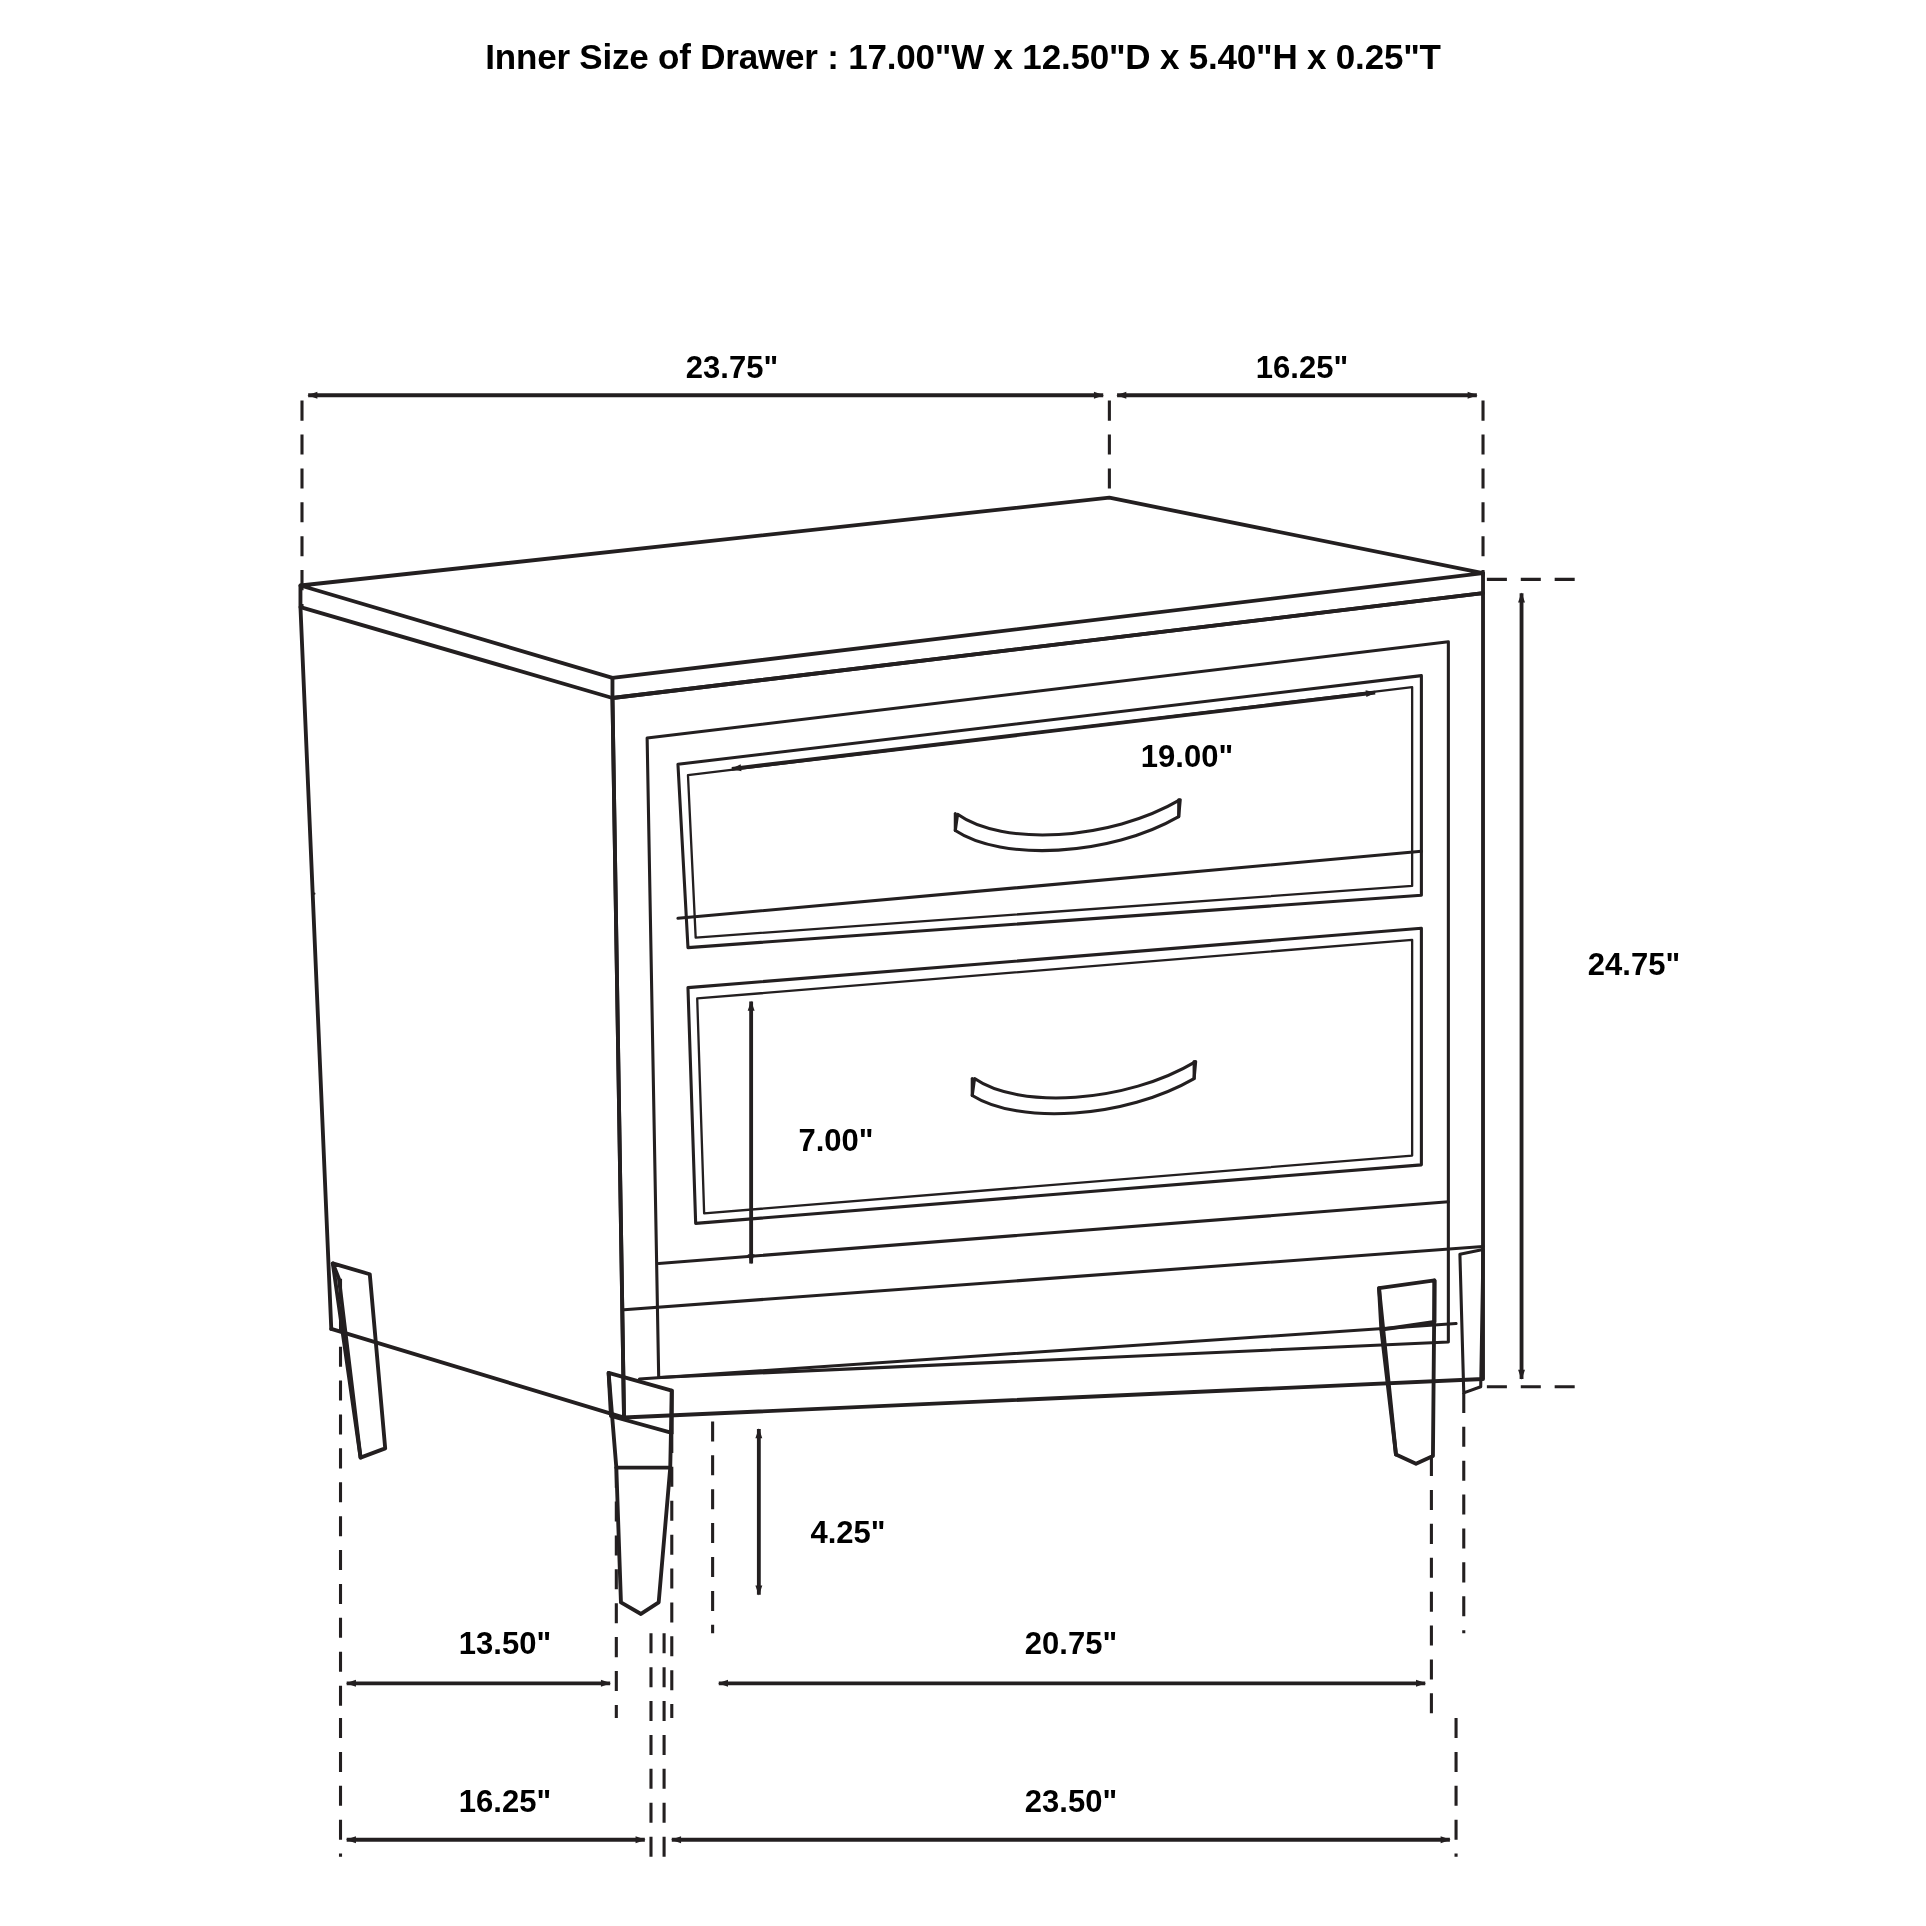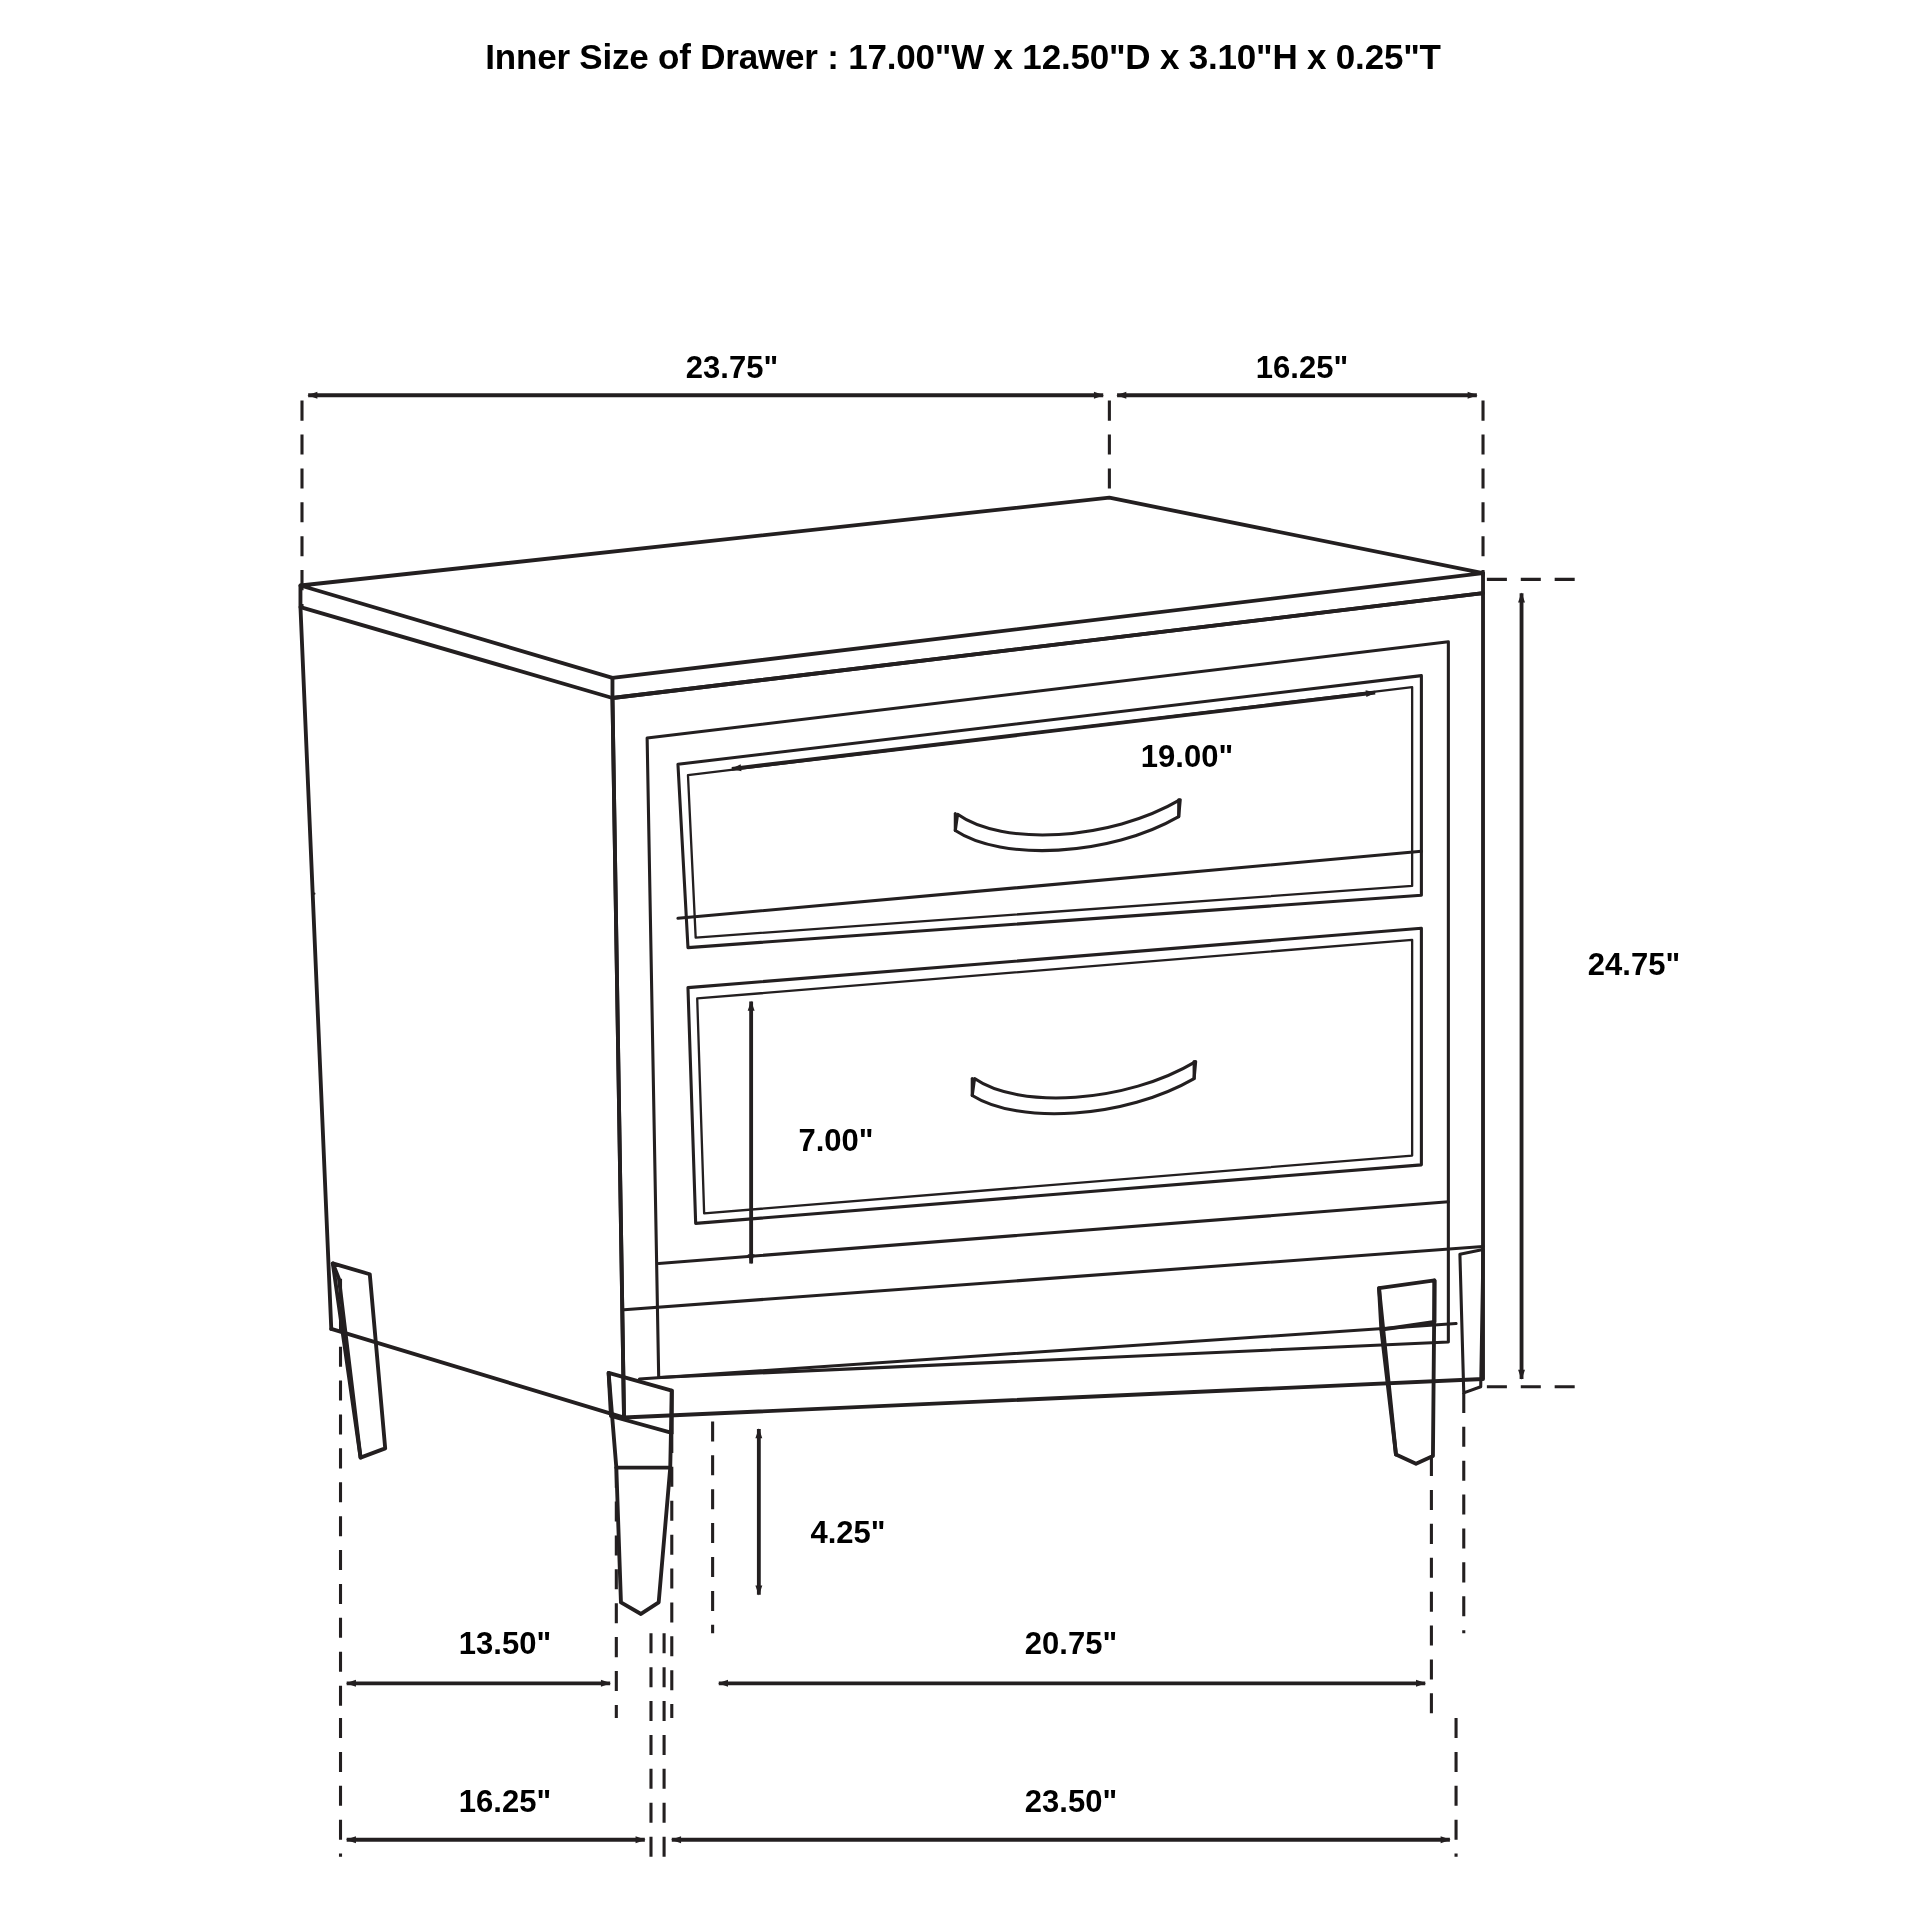--- a/index.html
+++ b/index.html
@@ -43,21 +43,21 @@
     font-weight: bold;
     white-space: nowrap;
     transform: translate(-50%, -50%);
   }
 </style>
 </head>
 <body>
 
 <div id="stage">
 
-  <div id="title">Inner Size of Drawer : 17.00"W x 12.50"D x 3.10"H x 0.25"T</div>
+  <div id="title">Inner Size of Drawer : 17.00"W x 12.50"D x 5.40"H x 0.25"T</div>
 
   <svg class="draw" viewBox="0 0 2500 2500">
     <defs>
       <marker id="arrF" markerWidth="16" markerHeight="16" refX="13" refY="5.5" orient="auto" markerUnits="userSpaceOnUse">
         <path d="M1,1 L14,5.5 L1,10 z" fill="#231f20"></path>
       </marker>
       <marker id="arrB" markerWidth="16" markerHeight="16" refX="3" refY="5.5" orient="auto" markerUnits="userSpaceOnUse">
         <path d="M15,1 L2,5.5 L15,10 z" fill="#231f20"></path>
       </marker>
     </defs>

